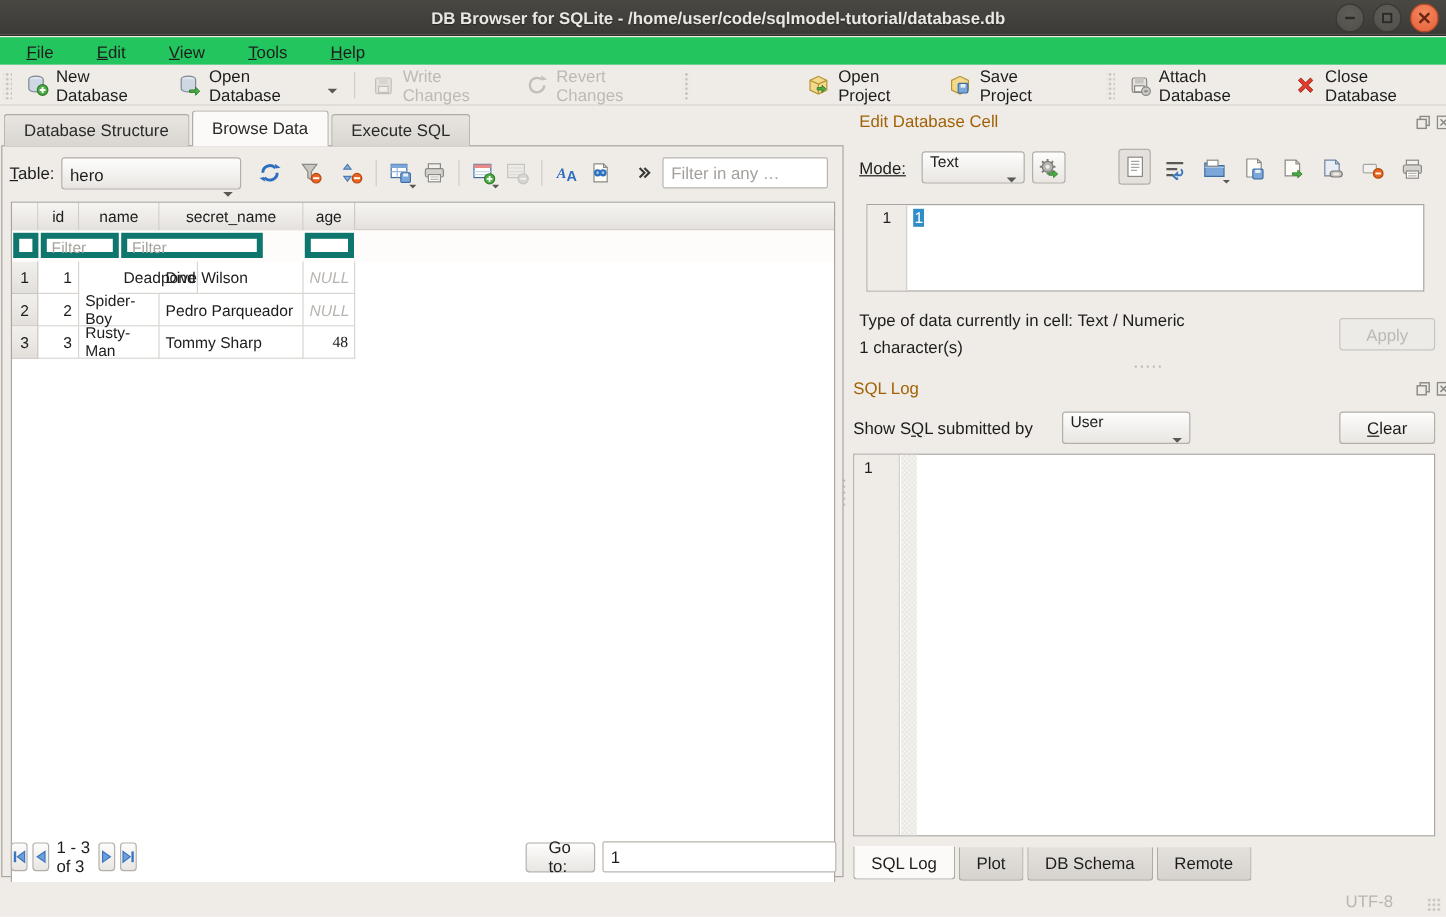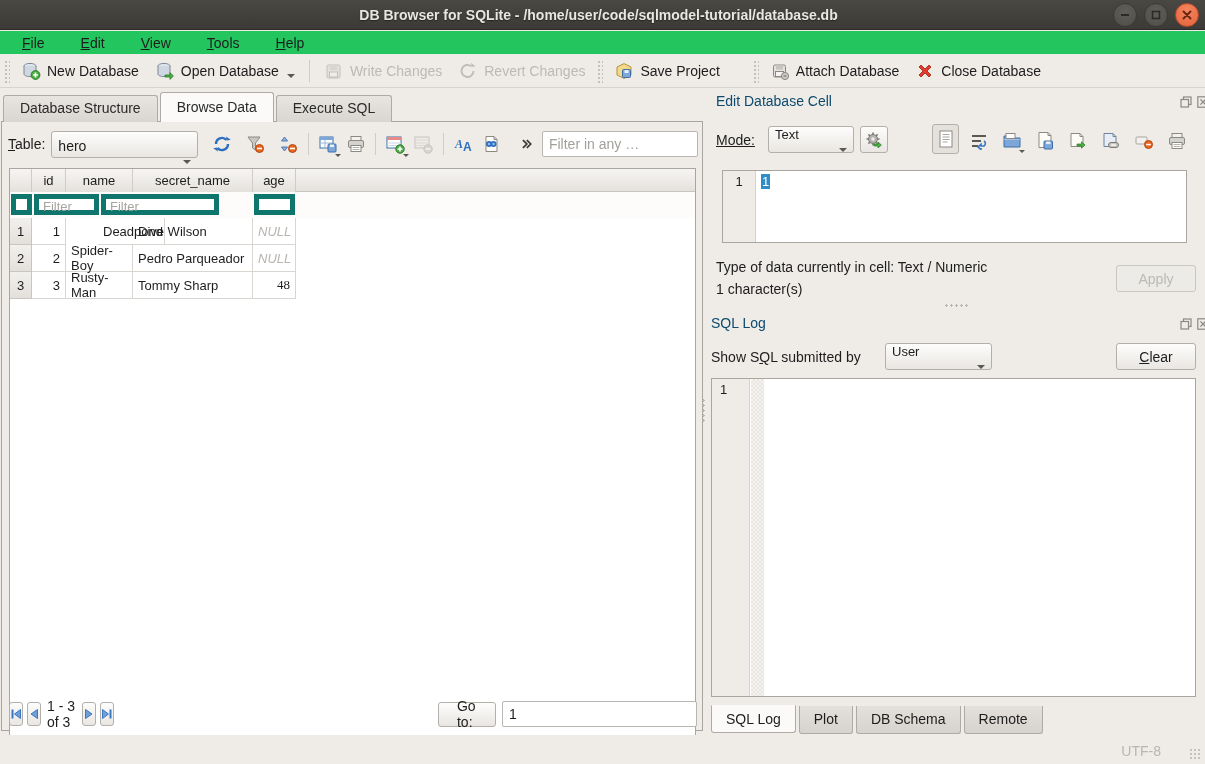--- a/index.html
+++ b/index.html
@@ -91,21 +91,21 @@
   .pagination { position:absolute; left:7px; top:578px; width:688px; height:28px;
     display:flex; align-items:center; font-size:14px; }
   .pg-btn { width:24px; height:24px; border:1px solid #b3afaa; border-radius:3px;
     background:linear-gradient(#fdfdfc,#e9e6e2); display:flex; align-items:center;
     justify-content:center; margin-right:4px; cursor:pointer; }
   .goto-btn { height:25px; border:1px solid #b3afaa; border-radius:3px;
     background:linear-gradient(#fdfdfc,#e9e6e2); padding:0 18px; display:flex;
     align-items:center; cursor:pointer; }
 
   
-  .dock-title { position:absolute; font-size:14px; color:#0c4a6e; }
+  .dock-title { position:absolute; font-size:14px; color:#a16207; }
   .dock-btns { position:absolute; display:flex; gap:4px; }
   .dock-ib { width:13px; height:13px; display:flex; align-items:center; justify-content:center; cursor:pointer; }
   .label14 { font-size:14px; }
   .btn { border:1px solid #b3afaa; border-radius:3px; background:linear-gradient(#fdfdfc,#e9e6e2);
     display:flex; align-items:center; justify-content:center; font-size:14px; cursor:pointer; }
   .btn.disabled { color:#bdb9b3; background:#ecebe8; border-color:#c9c6c1; cursor:default; }
 
   .editor { position:absolute; background:#fff; border:1px solid #a9a5a0; }
   .gutter { position:absolute; left:0; top:0; bottom:0; background:#efece8;
     border-right:1px solid #d5d2ce; text-align:center; padding-top:3px; font-size:13px; }
@@ -197,20 +197,28 @@
       <span>Write Changes</span>
     </div>
     <div class="tb-btn disabled">
       <svg class="icn" viewBox="0 0 20 20" opacity="0.45">
           <path d="M15.5 10 a6 6 0 1 1 -2.2-4.7" fill="none" stroke="#8b8984" stroke-width="2"></path>
           <path d="M13 1.8 l0.6 4.2 4.1 -0.8 z" fill="#8b8984"></path>
         </svg>
       <span>Revert Changes</span>
     </div>
     <div class="tb-handle"></div>
+    <div class="tb-btn" style="margin-left:86px;">
+      <svg class="icn" viewBox="0 0 20 20">
+          <path d="M3 6 l7-3.4 L17 6 v8 l-7 3.4 L3 14 z" fill="#f3d98b" stroke="#b69334"></path>
+          <path d="M3 6 l7 3 7-3 M10 9 v8" fill="none" stroke="#b69334"></path>
+          <path d="M9 12 h4 v-2 l3.2 3 -3.2 3 v-2 h-4 z" fill="#4caf44" stroke="#2d7a28" stroke-width="0.7"></path>
+        </svg>
+      <span>Open Project</span>
+    </div>
     <div class="tb-btn">
       <svg class="icn" viewBox="0 0 20 20">
           <path d="M3 6 l7-3.4 L17 6 v8 l-7 3.4 L3 14 z" fill="#f3d98b" stroke="#b69334"></path>
           <rect x="8.5" y="8.5" width="8" height="8" rx="1" fill="#7da7d9" stroke="#3c6ea5"></rect>
           <rect x="10.5" y="9" width="4" height="3" fill="#e8eef6"></rect>
         </svg>
       <span>Save Project</span>
     </div>
     <div class="tb-handle" style="margin-left:24px;"></div>
     <div class="tb-btn">
@@ -324,21 +332,21 @@
             <path d="M13 2.5 v3 h3" fill="none" stroke="#8b8984"></path>
             <circle cx="8" cy="10" r="3" fill="#2d6fbf"></circle>
             <circle cx="12.5" cy="10" r="3" fill="#2d6fbf"></circle>
             <circle cx="8" cy="10" r="1.2" fill="#9cc0ea"></circle>
             <circle cx="12.5" cy="10" r="1.2" fill="#9cc0ea"></circle>
           </svg>
       </div>
       <svg width="14" height="14" viewBox="0 0 14 14" style="margin-left:16px;">
           <path d="M3 3 l4 4 -4 4 M7 3 l4 4 -4 4" fill="none" stroke="#3a3935" stroke-width="1.8"></path>
         </svg>
-      <input class="txt-input" style="width: 156px; margin-left: 8px;" placeholder="Filter in any …">
+      <input class="txt-input" style="width: 138px; margin-left: 8px;" placeholder="Filter in any …">
     </div>
 
     <div class="grid-view">
       <div class="hdr-strip"></div>
       <div class="hdr-cell" style="left:0; width:22px;"></div>
       <div class="hdr-cell" style="left:22px; width:34px;">id</div>
       <div class="hdr-cell" style="left:56px; width:67px;">name</div>
       <div class="hdr-cell" style="left:123px; width:120px;">secret_name</div>
       <div class="hdr-cell" style="left:243px; width:43px;">age</div>
 

